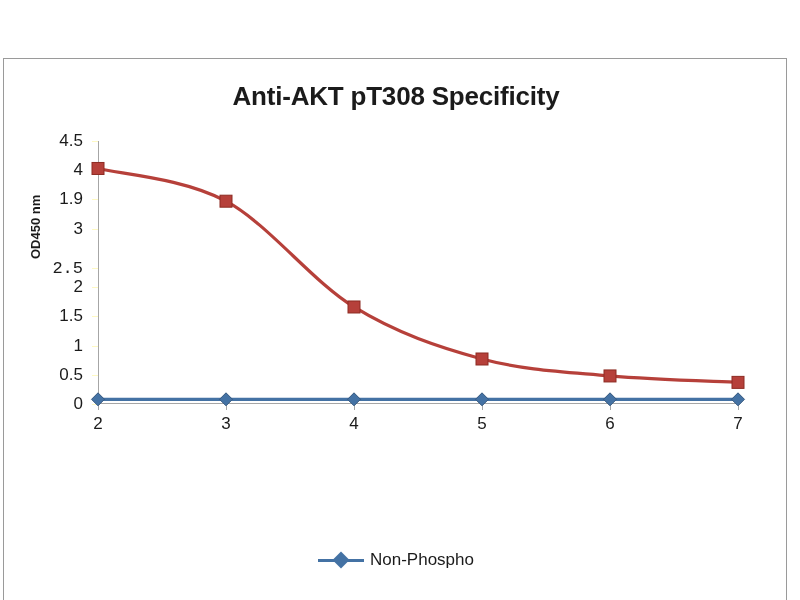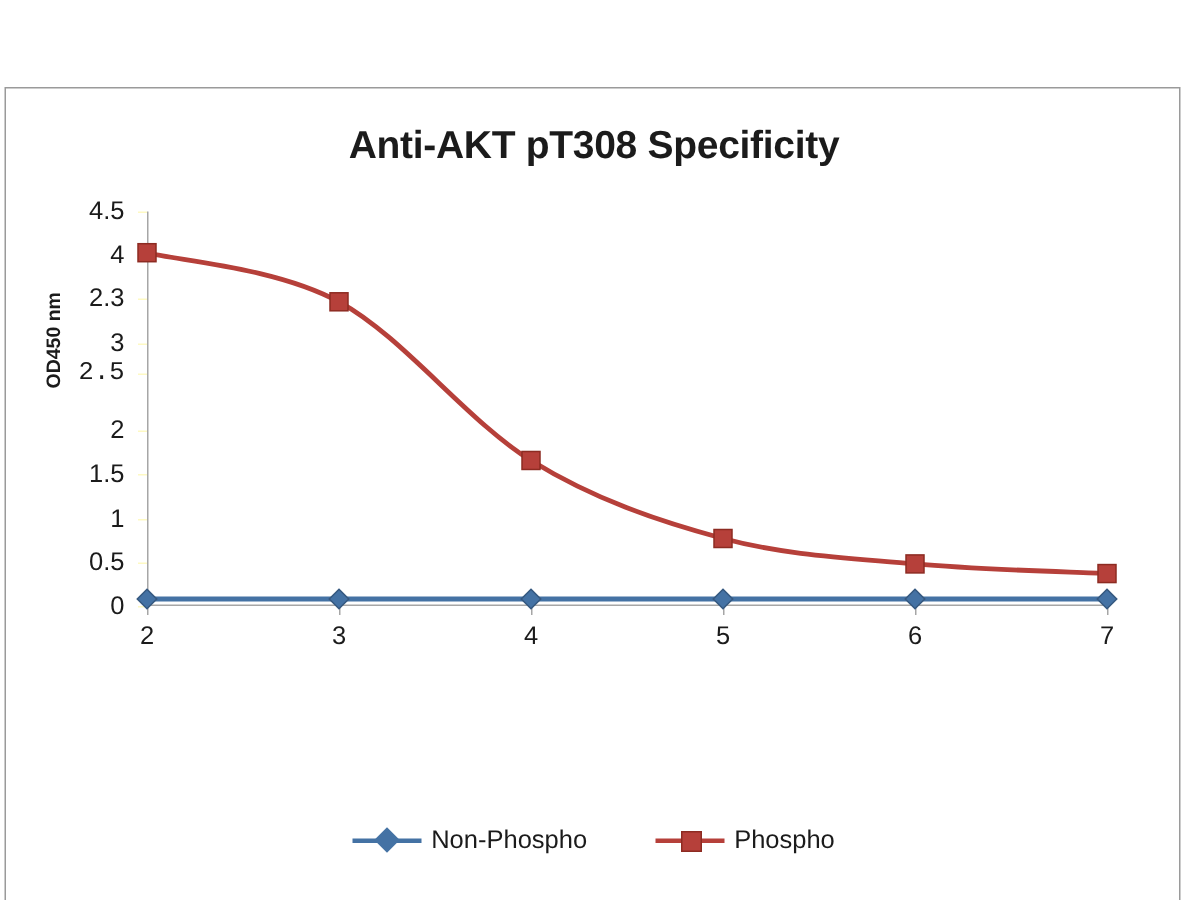--- a/index.html
+++ b/index.html
@@ -194,28 +194,28 @@
         </div>
         <div class="y-tick" style="top: 204.556px;">
           <div class="y-tick-label">1</div>
         </div>
         <div class="y-tick" style="top: 175.333px;">
           <div class="y-tick-label">1.5</div>
         </div>
         <div class="y-tick" style="top: 146.111px;">
           <div class="y-tick-label">2</div>
         </div>
-        <div class="y-tick" style="top: 108px; font-family: Liberation Mono, monospace;">
+        <div class="y-tick" style="top: 127px; font-family: Liberation Mono, monospace;">
           <div class="y-tick-label">2.5</div>
         </div>
         <div class="y-tick" style="top: 87.6667px;">
           <div class="y-tick-label">3</div>
         </div>
         <div class="y-tick" style="top: 58.4444px;">
-          <div class="y-tick-label">2.3</div>
+          <div class="y-tick-label">1.9</div>
         </div>
         <div class="y-tick" style="top: 29.2222px;">
           <div class="y-tick-label">4</div>
         </div>
         <div class="y-tick" style="top: 0px;">
           <div class="y-tick-label">4.5</div>
         </div>
       </div>
     <div id="x-ticks">
         <div class="x-tick" style="left: 0px;"></div>
@@ -255,22 +255,15 @@
 
 
   <div id="legend">
       <div class="legend-item">
         <span class="legend-key">
           <span class="legend-line" style="background: rgb(68, 114, 164);"></span>
           <span class="legend-marker marker-diamond" style="background: rgb(68, 114, 164);"></span>
         </span>
         <span class="legend-label">Non-Phospho</span>
       </div>
-      <div class="legend-item">
-        <span class="legend-key">
-          <span class="legend-line" style="background: rgb(182, 64, 58);"></span>
-          <span class="legend-marker marker-square" style="background: rgb(182, 64, 58);"></span>
-        </span>
-        <span class="legend-label">Phospho</span>
-      </div>
     </div>
 
 </div>
 
 </body></html>

